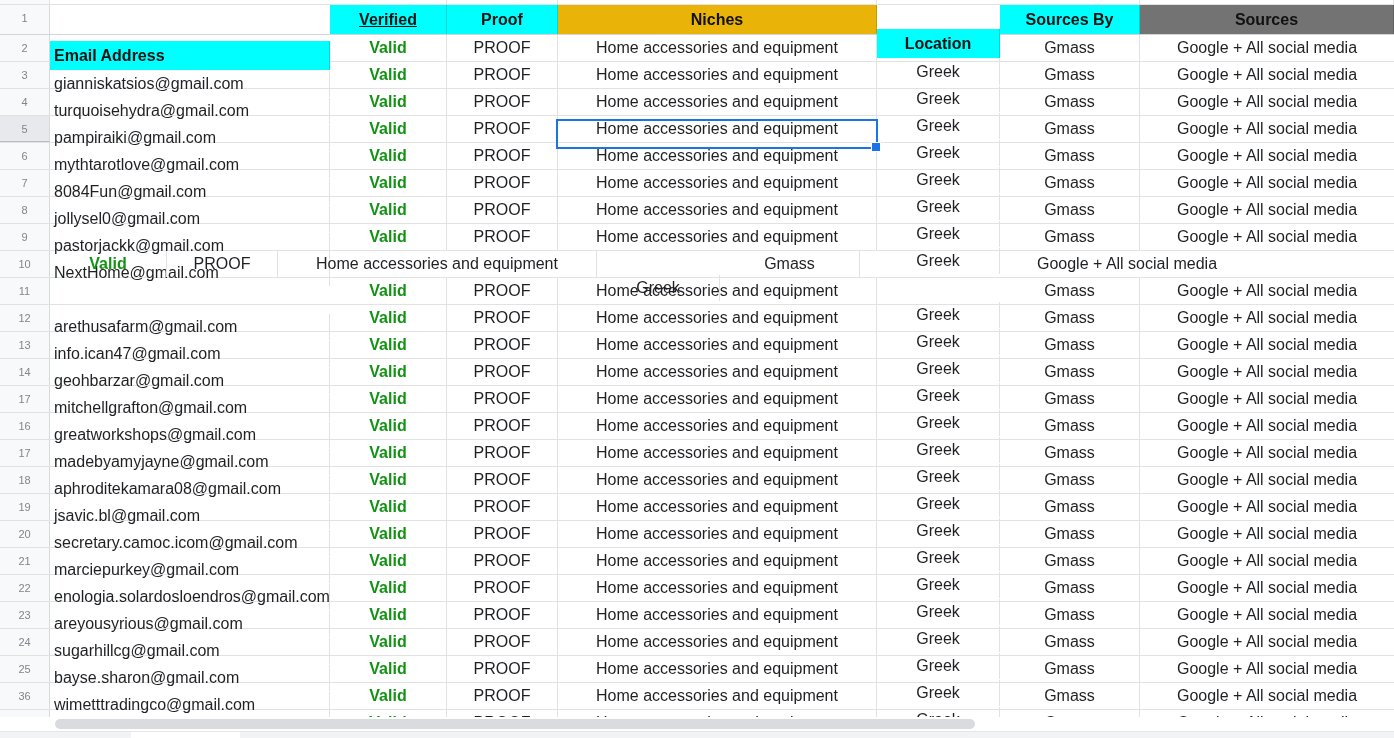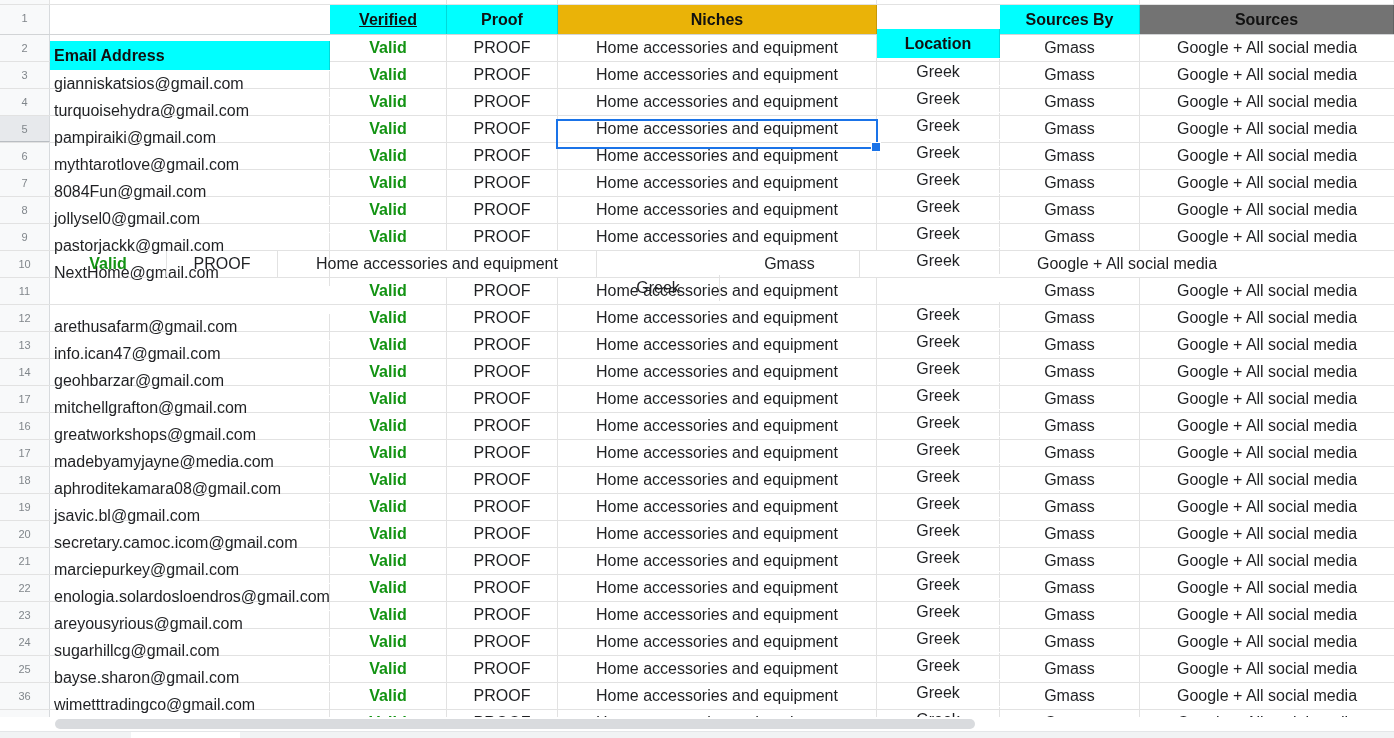--- a/index.html
+++ b/index.html
@@ -227,21 +227,21 @@
     <div class="cell w-verified green" style="color: rgb(19, 147, 19);">Valid</div>
     <div class="cell w-proof">PROOF</div>
     <div class="cell w-niches">Home accessories and equipment</div>
     <div class="cell w-location">Greek</div>
     <div class="cell w-vby">Gmass</div>
     <div class="cell w-sources">Google + All social media</div>
   </div>
 
   <div class="row">
     <div class="cell gutter">16</div>
-    <div class="cell w-email">madebyamyjayne@media.com</div>
+    <div class="cell w-email">madebyamyjayne@gmail.com</div>
     <div class="cell w-verified green" style="color: rgb(19, 147, 19);">Valid</div>
     <div class="cell w-proof">PROOF</div>
     <div class="cell w-niches">Home accessories and equipment</div>
     <div class="cell w-location">Greek</div>
     <div class="cell w-vby">Gmass</div>
     <div class="cell w-sources">Google + All social media</div>
   </div>
 
   <div class="row">
     <div class="cell gutter">17</div>

